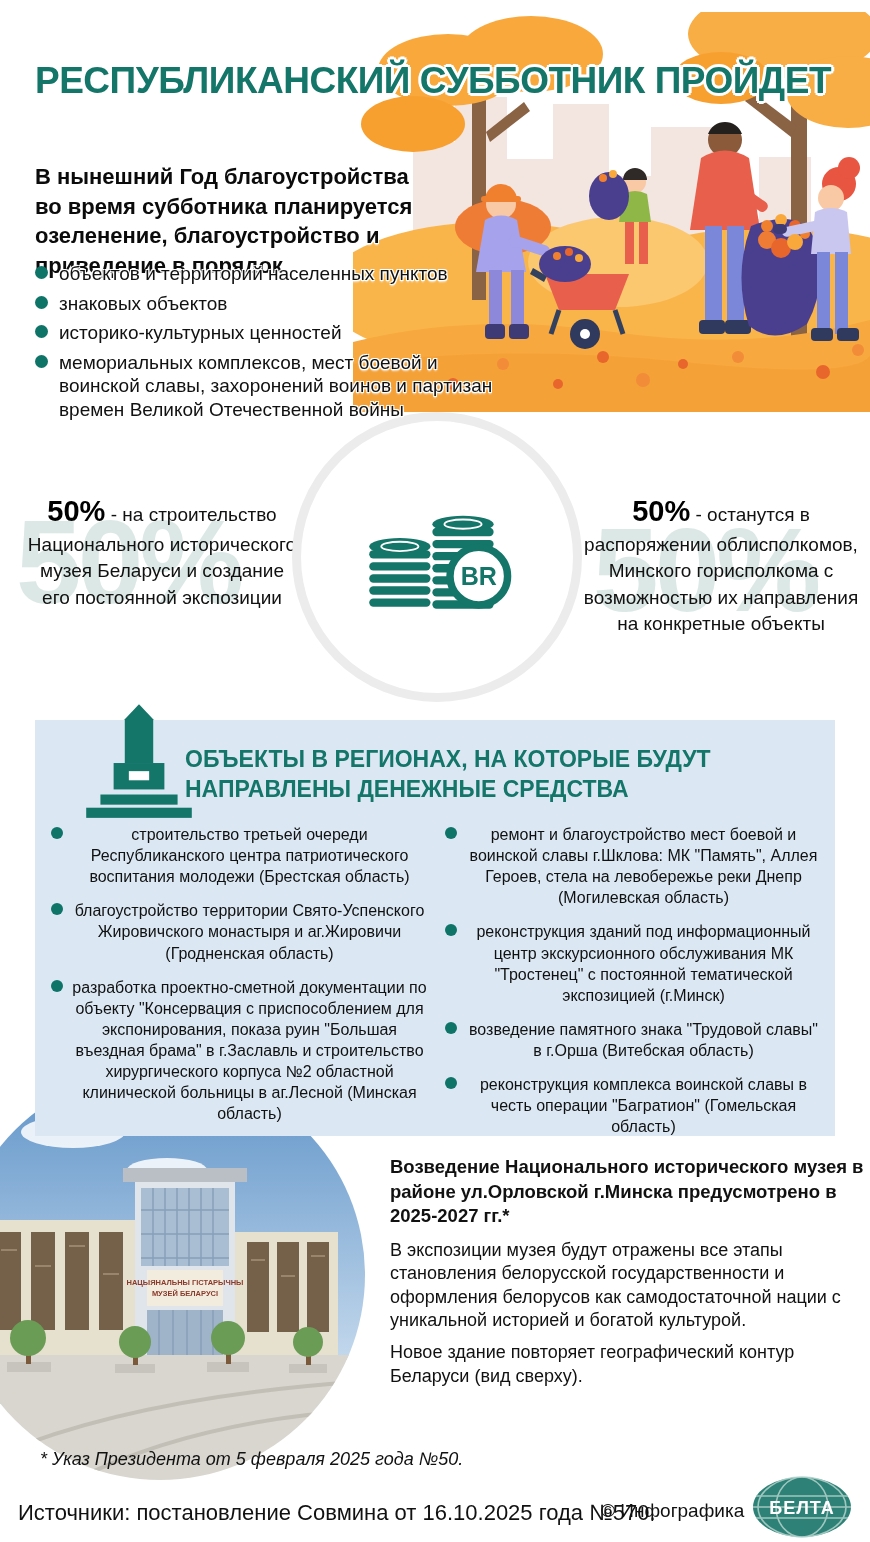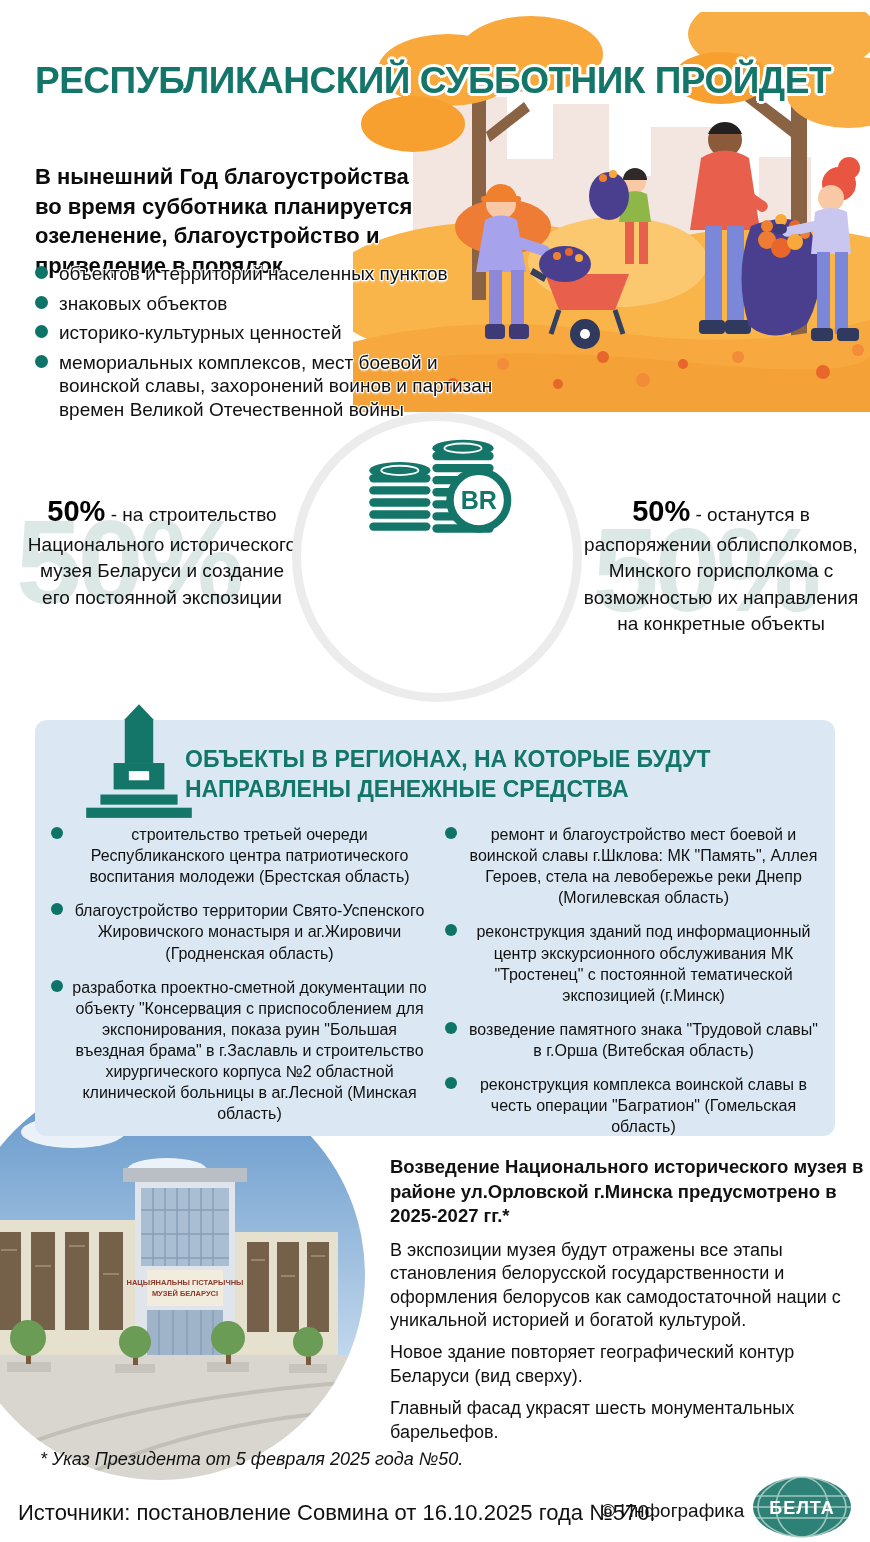--- a/index.html
+++ b/index.html
@@ -34,31 +34,31 @@
   .half-left{left:26px;top:460px;}
   .half-right{left:575px;top:460px;width:292px;}
   .watermark{
     position:absolute;z-index:0;font-size:118px;font-weight:bold;color:#dce8e6;
     left:-10px;top:8px;letter-spacing:-4px;user-select:none;
   }
   .half-right .watermark{left:18px;top:16px;}
   .money-badge{
     position:absolute;left:292px;top:400px;width:290px;height:290px;box-sizing:border-box;
     background:#fff;border:9px solid #ececec;border-radius:50%;z-index:1;
-    display:flex;flex-direction:column;align-items:center;padding-top:16px;
+    display:flex;flex-direction:column;align-items:center;padding-top:16px;justify-content:center;
   }
   .money-badge .caption{
     width:232px;margin:6px 0 0;font-size:17px;font-weight:bold;line-height:1.3;
     color:#147569;text-align:center;
   }
 
   
   .regions-panel{
     position:absolute;left:35px;top:708px;width:800px;height:416px;
-    background:#dbe8f4;border-radius:12px;z-index:2;
+    background:#dbe8f4;border-radius:0;z-index:2;
   }
   .monument{position:absolute;left:38px;top:-16px;width:132px;height:114px;}
   .regions-title{
     position:absolute;left:150px;top:24px;width:590px;margin:0;
     font-size:23px;font-weight:bold;line-height:1.32;color:#147569;
   }
   .regions-cols{position:absolute;left:16px;top:104px;width:770px;display:flex;gap:18px;}
   .regions-cols ul{flex:1 1 0;margin:0;padding:0;list-style:none;}
   .regions-cols li{display:flex;gap:9px;margin-bottom:13px;font-size:16px;line-height:1.32;text-align:center;}
   .regions-cols .dot{width:12px;height:12px;margin-top:3px;}
@@ -355,21 +355,20 @@
         <circle cx="273" cy="268" r="17" fill="#6a9c55"></circle>
         <circle cx="353" cy="272" r="15" fill="#6a9c55"></circle>
       </g>
     </svg>
   </div>
 
   <div class="museum-text">
     <h3>Возведение Национального исторического музея в районе ул.Орловской г.Минска предусмотрено в 2025-2027 гг.*</h3>
     <p>В экспозиции музея будут отражены все этапы становления белорусской государственности и оформления белорусов как самодостаточной нации с уникальной историей и богатой культурой.</p>
     <p>Новое здание повторяет географический контур Беларуси (вид сверху).</p>
-    <p>Главный фасад украсят шесть монументальных барельефов.</p>
   </div>
 
   <div class="footnote">* Указ Президента от 5 февраля 2025 года №50.</div>
   <div class="sources">Источники: постановление Совмина от 16.10.2025 года №570.</div>
   <div class="credit">© Инфографика</div>
   <svg class="belta-logo" viewBox="0 0 104 66" aria-hidden="true">
     <ellipse cx="52" cy="33" rx="49" ry="30" fill="#2e8176"></ellipse>
     <g stroke="#bcd8d2" stroke-width="1.6" fill="none" opacity=".8">
       <ellipse cx="52" cy="33" rx="26" ry="30"></ellipse>
       <ellipse cx="52" cy="33" rx="44" ry="30"></ellipse>

